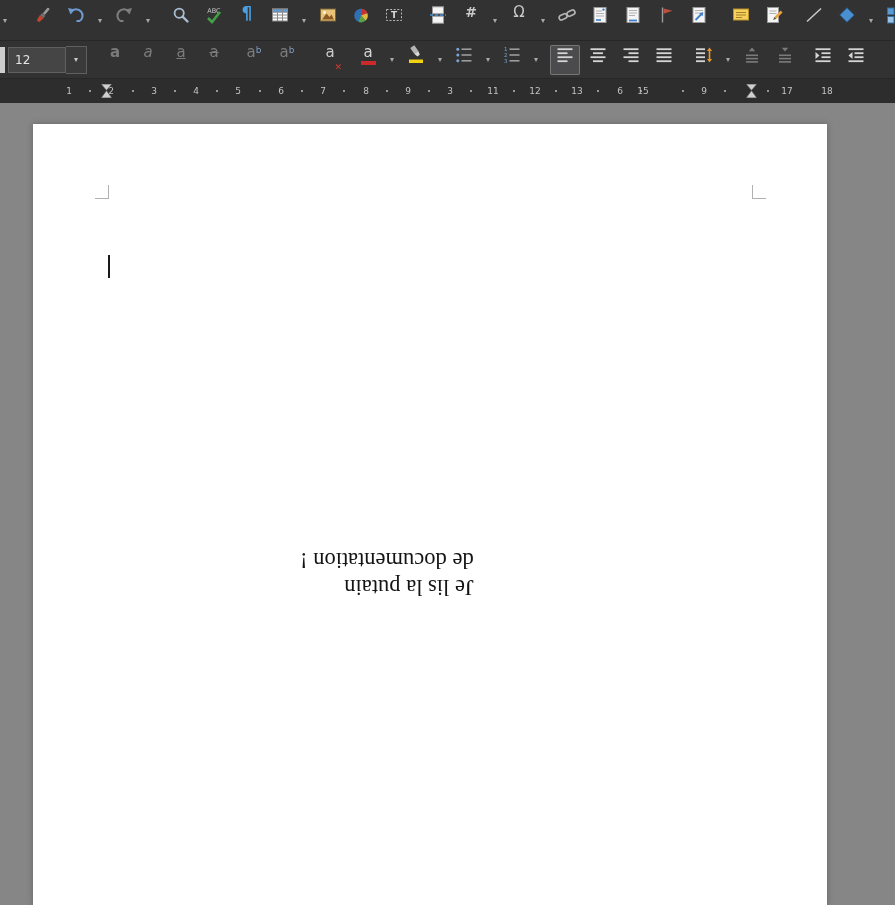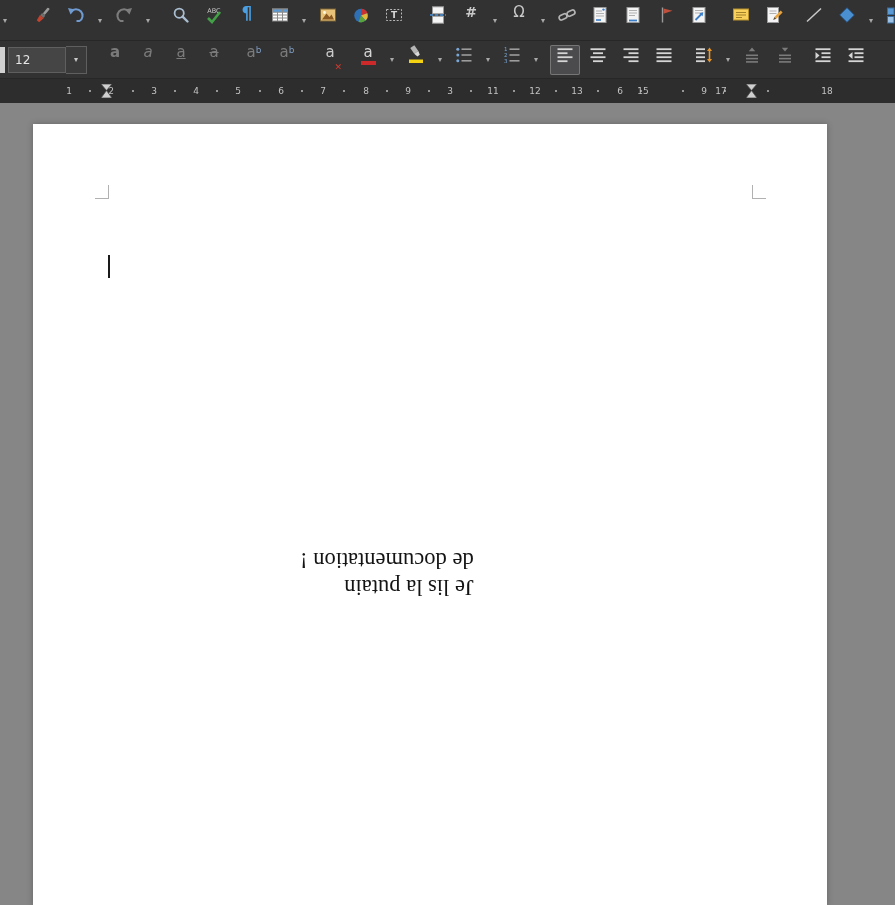--- a/index.html
+++ b/index.html
@@ -468,21 +468,21 @@
   <span class="rnum" style="left:323px">7</span>
   <span class="rnum" style="left:366px">8</span>
   <span class="rnum" style="left:408px">9</span>
   <span class="rnum" style="left:450px">3</span>
   <span class="rnum" style="left:493px">11</span>
   <span class="rnum" style="left:535px">12</span>
   <span class="rnum" style="left:577px">13</span>
   <span class="rnum" style="left:620px">6</span>
   <span class="rnum" style="left:643px">15</span>
   <span class="rnum" style="left:704px">9</span>
-  <span class="rnum" style="left:721px">17</span>
+  <span class="rnum" style="left:787px">17</span>
   <span class="rnum" style="left:827px">18</span>
   <svg class="marker" style="left:101px" viewBox="0 0 11 14">
       <polygon points="0,0 11,0 5.5,6.5 11,14 0,14 5.5,6.5" fill="#cfcfcf" stroke="#4a4a4a" stroke-width="0.8"></polygon>
     </svg>
   <svg class="marker" style="left:746px" viewBox="0 0 11 14">
       <polygon points="0,0 11,0 5.5,6.5 11,14 0,14 5.5,6.5" fill="#cfcfcf" stroke="#4a4a4a" stroke-width="0.8"></polygon>
     </svg>
 </div>
 
 <div class="workspace">

